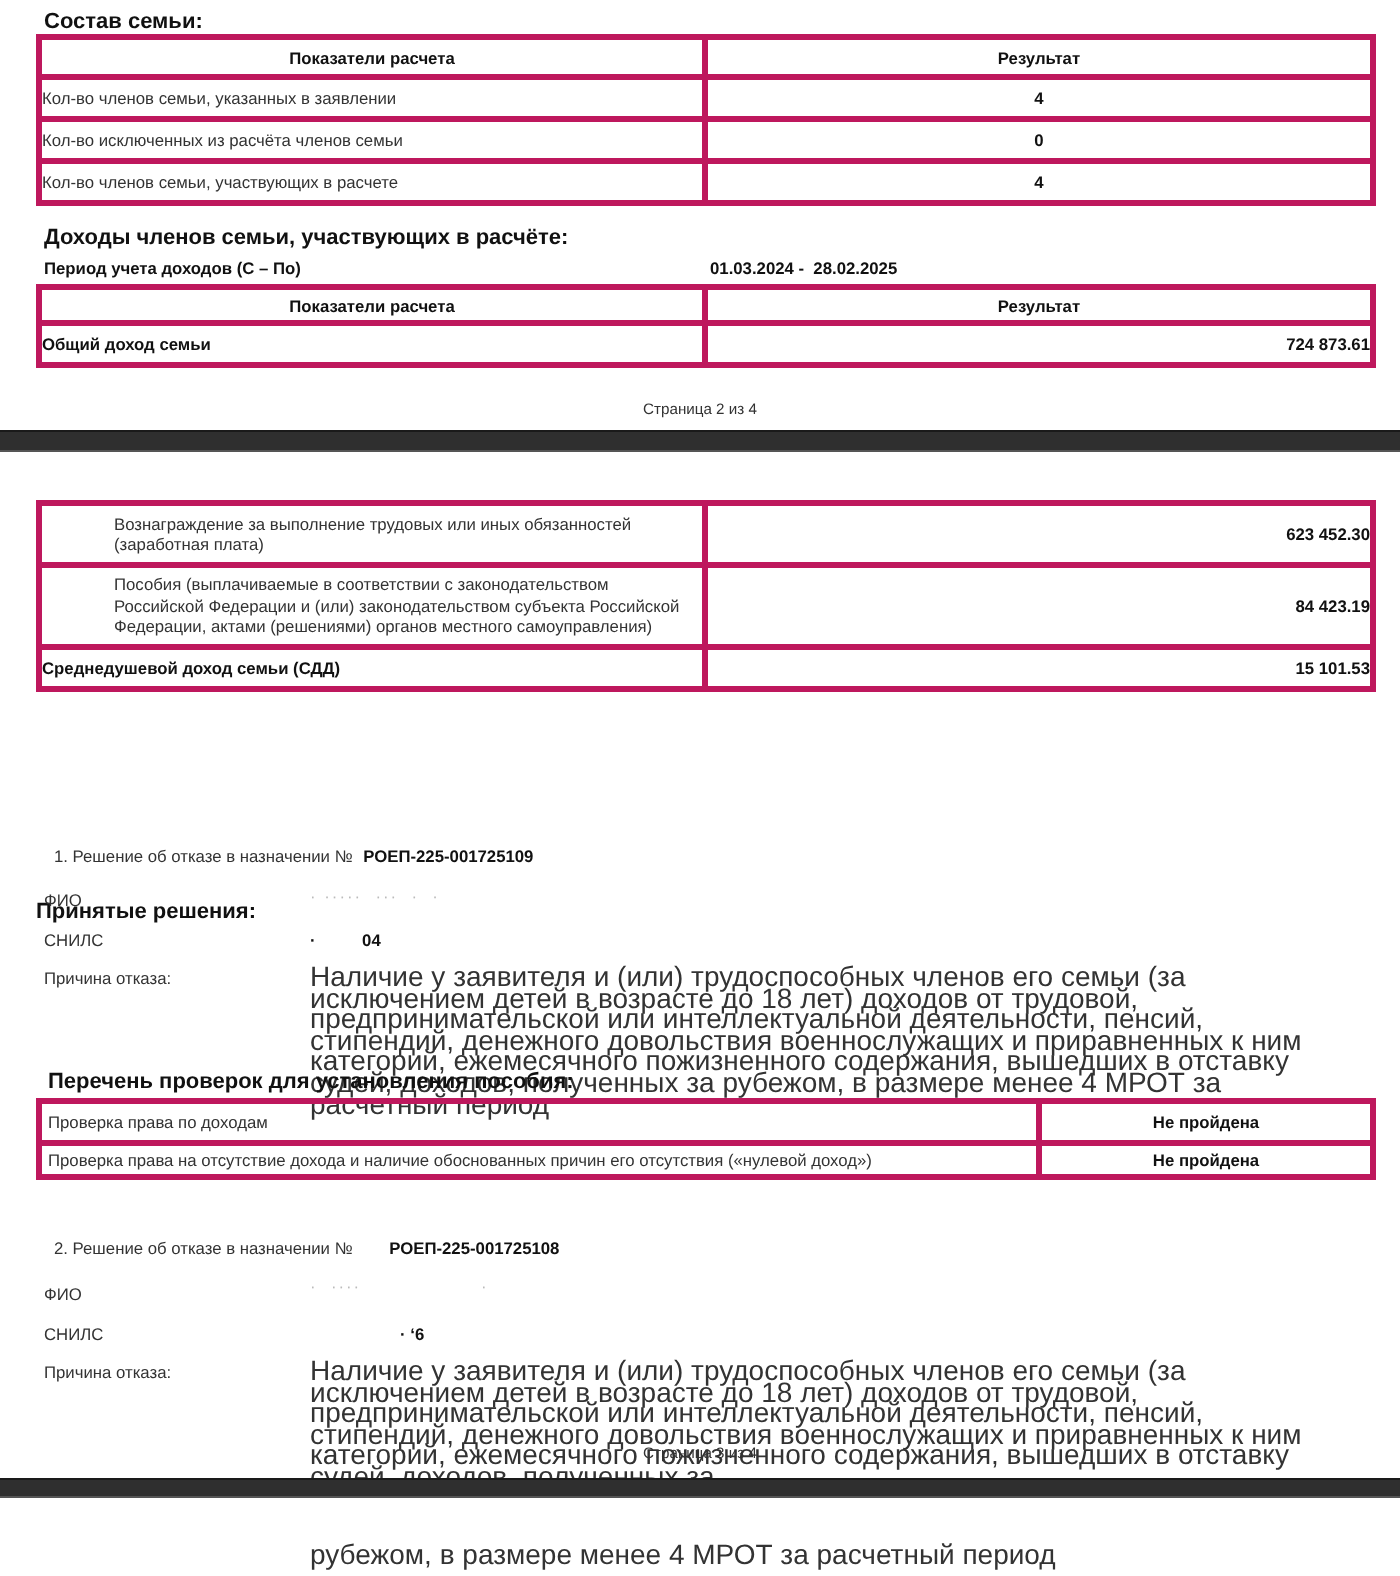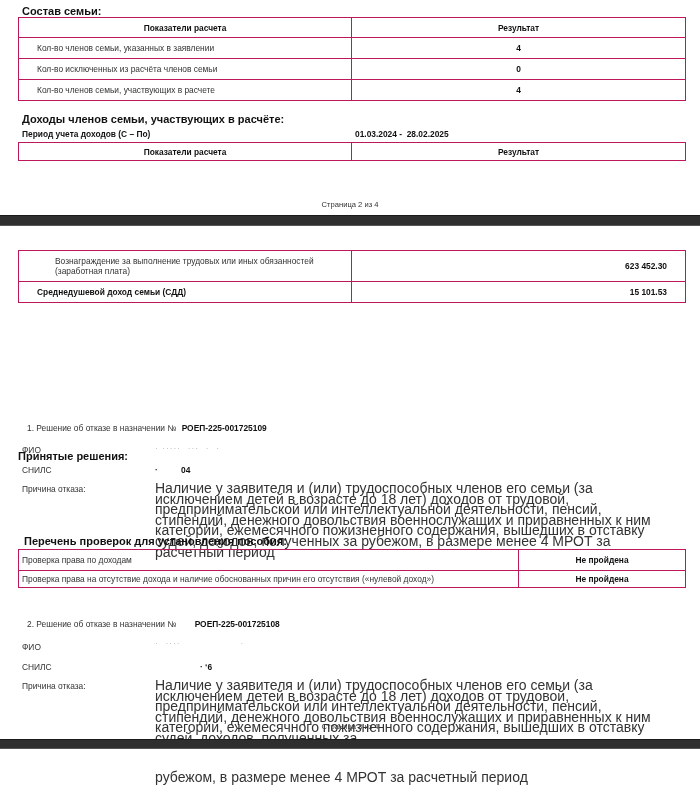--- a/index.html
+++ b/index.html
@@ -11,21 +11,21 @@
     .page { position: relative; width: 700px; background: #fff; }
     .abs { position: absolute; }
     .bold { font-weight: bold; }
     .section-title { font-weight: bold; font-size: 11px; color: #111; }
 
     table.doc {
       position: absolute; border-collapse: collapse; table-layout: fixed;
       border: 1.2px solid #555;
     }
     table.doc td, table.doc th {
-      border: 1px solid #be185d; padding: 0 18px; vertical-align: middle;
+      border: 3px solid #be185d; padding: 0 0; vertical-align: middle;
       font-size: 8.4px; color: #333; font-weight: normal;
     }
     table.doc th { font-weight: bold; color: #111; text-align: center; }
     table.doc td.num { text-align: right; font-weight: bold; color: #111; }
     table.doc td.center { text-align: center; font-weight: bold; color: #111; }
     table.doc td.ind { padding-left: 36px; line-height: 10.4px; }
     table.doc td.strong { font-weight: bold; color: #111; }
 
     .page-num { position: absolute; width: 700px; text-align: center; font-size: 7.6px; color: #333; }
     .sep {
@@ -76,36 +76,44 @@
   <table class="doc" style="left:18px; top:142px; width:667px;">
     <colgroup>
         <col style="width:333px">
         <col style="width:334px">
       </colgroup>
     <tbody>
         <tr style="height:18px">
       <th>Показатели расчета</th>
       <th>Результат</th>
     </tr>
+    <tr style="height:21px">
+      <td class="strong">Общий доход семьи</td>
+      <td class="num">724 873.61</td>
+    </tr>
   </tbody>
     </table>
 
   <div class="page-num" style="top:200px;">Страница 2 из 4</div>
 
   <div class="sep" style="top:215px; height:9px;"></div>
 
   <table class="doc" style="left:18px; top:250px; width:667px;">
     <colgroup>
         <col style="width:333px">
         <col style="width:334px">
       </colgroup>
     <tbody>
         <tr style="height:31px">
       <td class="ind">Вознаграждение за выполнение трудовых или иных обязанностей (заработная плата)</td>
       <td class="num">623 452.30</td>
+    </tr>
+    <tr style="height:41px">
+      <td class="ind">Пособия (выплачиваемые в соответствии с законодательством Российской Федерации и (или) законодательством субъекта Российской Федерации, актами (решениями) органов местного самоуправления)</td>
+      <td class="num">84 423.19</td>
     </tr>
     <tr style="height:21px">
       <td class="strong">Среднедушевой доход семьи (СДД)</td>
       <td class="num">15 101.53</td>
     </tr>
   </tbody>
     </table>
 
   <div class="abs section-title" style="left:18px; top:421px;margin-top:29px;">Принятые решения:</div>
 

